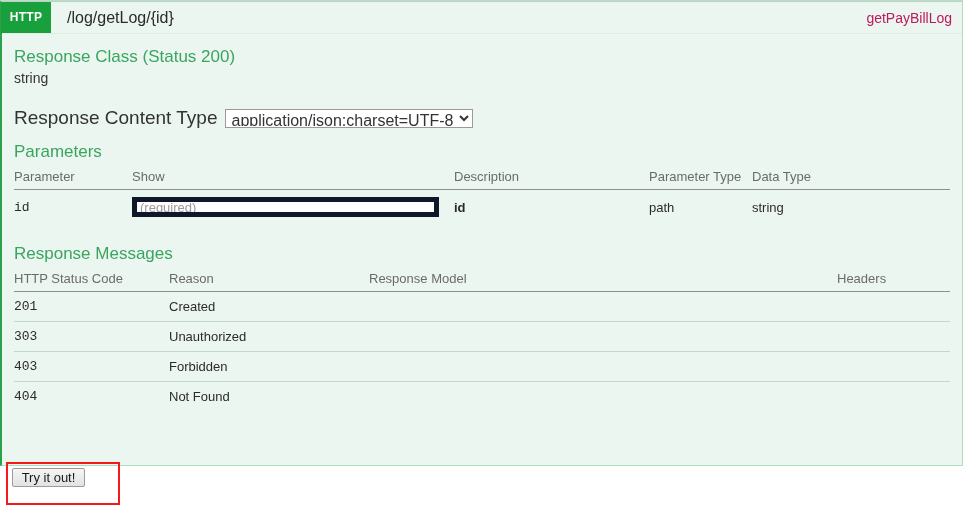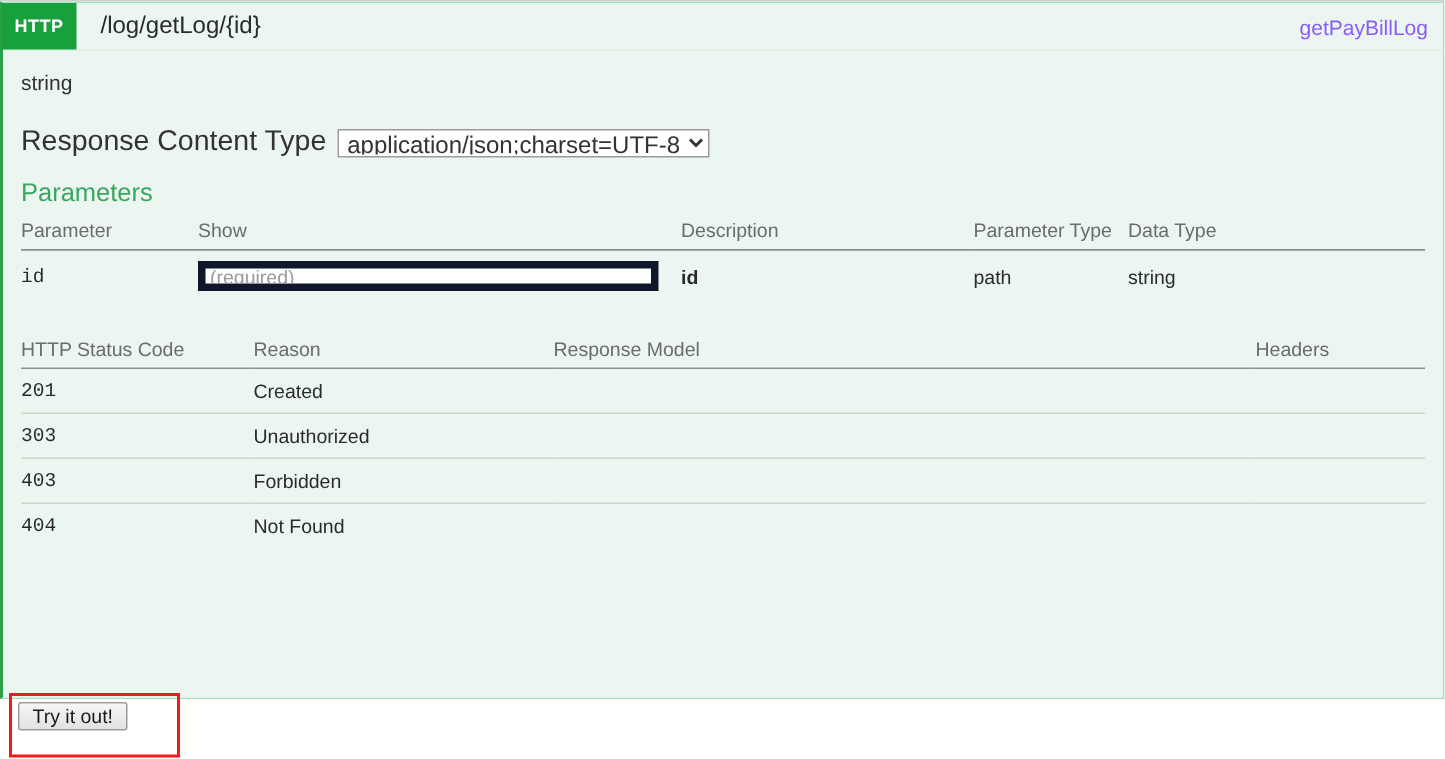--- a/index.html
+++ b/index.html
@@ -97,21 +97,21 @@
     flex: 0 0 auto;
   }
   .op-path {
     font-size: 16px;
     color: #2b2b2b;
     margin-left: 16px;
     flex: 1 1 auto;
   }
   .op-nickname {
     font-size: 14px;
-    color: #8b5cf6;
+    color: #be185d;
     flex: 0 0 auto;
   }
 
   
   .op-body {
     padding: 13px 12px 0 12px;
     background: #ecf6f0;
     height: 431px;
     box-sizing: border-box;
   }
@@ -247,20 +247,21 @@
   <div class="operation">
 
     <div class="op-bar">
       <span class="http-method">HTTP</span>
       <span class="op-path">/log/getLog/{id}</span>
       <span class="op-nickname">getPayBillLog</span>
     </div>
 
     <div class="op-body">
 
+      <h4 class="section-title">Response Class (Status 200)</h4>
       <div class="response-type">string</div>
 
       <div class="content-type-row">
         <span class="content-type-label">Response Content Type</span>
         <select class="content-type-select">
           <option>application/json;charset=UTF-8</option>
         </select>
       </div>
 
       <div class="params-block">
@@ -290,20 +291,21 @@
               </td>
               <td class="bold-cell">id</td>
               <td>path</td>
               <td>string</td>
             </tr>
           </tbody>
         </table>
       </div>
 
       <div>
+        <h4 class="section-title resp-title">Response Messages</h4>
         <table class="sw-table">
           <colgroup>
             <col class="r-code">
               <col class="r-reason">
               <col class="r-model">
               <col class="r-headers">
           </colgroup>
           <thead>
             <tr>
               <th>HTTP Status Code</th>

